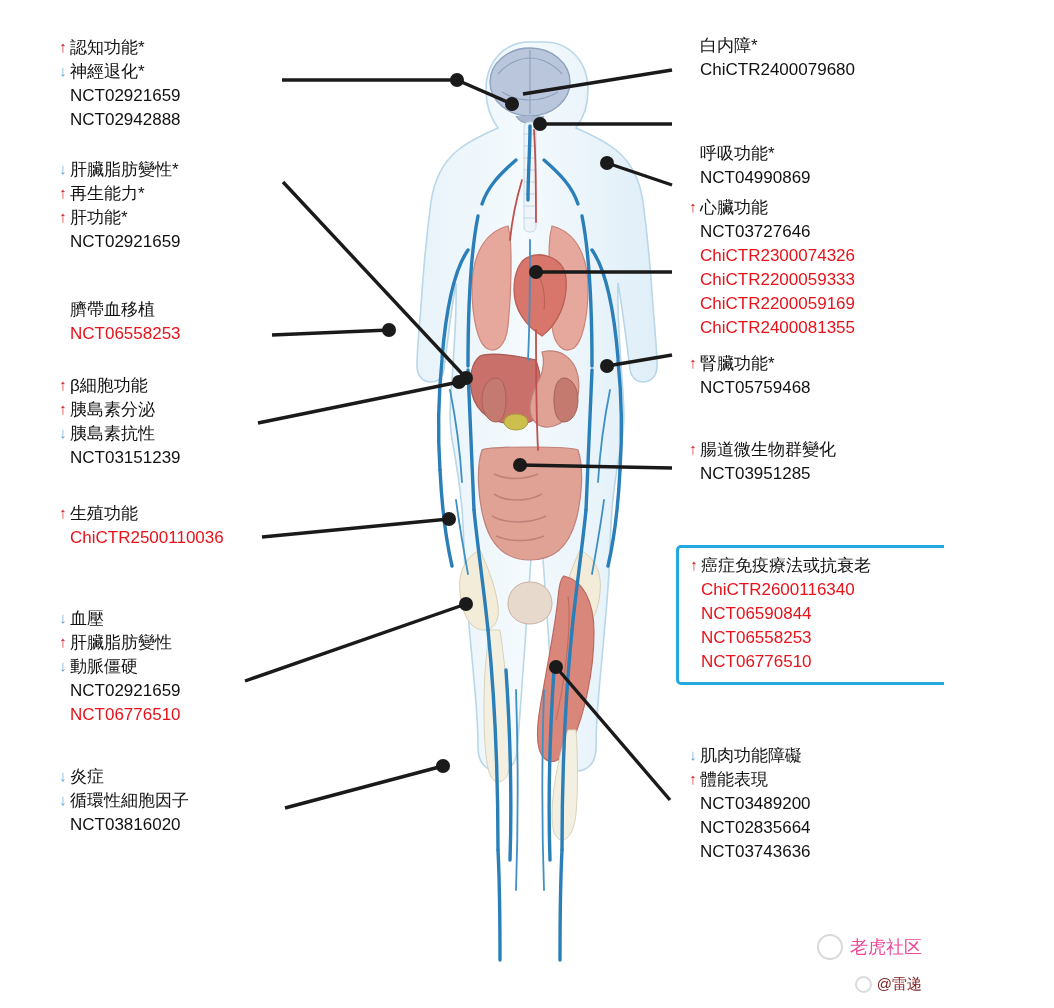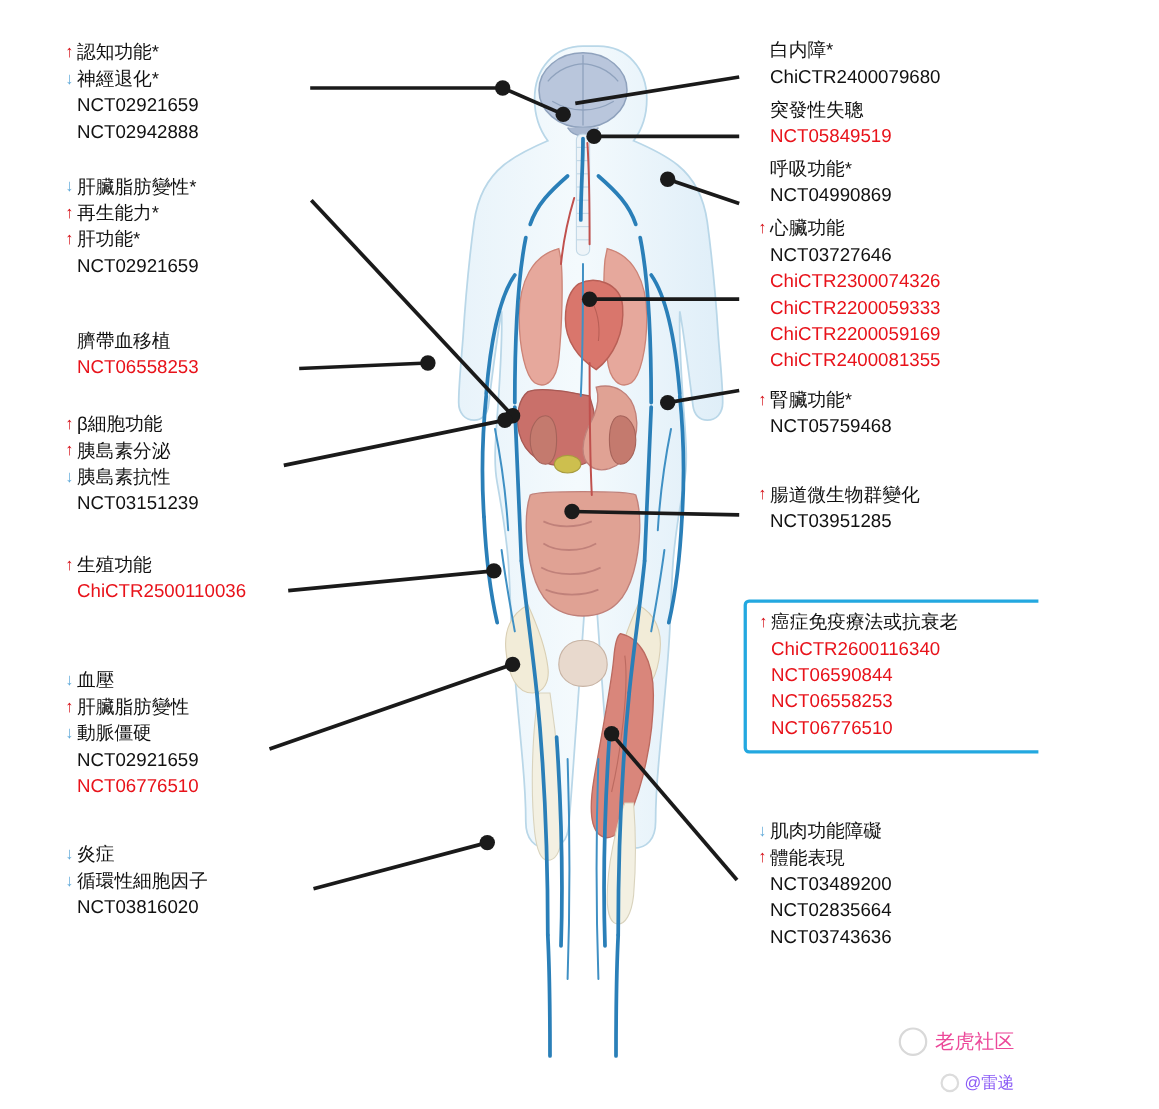--- a/index.html
+++ b/index.html
@@ -77,21 +77,21 @@
     width: 22px;
     height: 22px;
     border-radius: 50%;
     border: 2px solid #d9d9d9;
     display: inline-block;
   }
   .watermark2 {
     position: absolute;
     right: 22px;
     bottom: 14px;
-    color: #8b5cf6;
+    color: #7f1d1d;
     font-size: 15px;
     display: flex;
     align-items: center;
     gap: 5px;
     user-select: none;
   }
   .watermark2 .wm-dot {
     width: 13px;
     height: 13px;
     border-radius: 50%;
@@ -315,24 +315,20 @@
     <span class="line"><span class="arrow down">↓</span><span>炎症</span></span>
     <span class="line"><span class="arrow down">↓</span><span>循環性細胞因子</span></span>
     <span class="line"><span class="arrow none">↑</span><span>NCT03816020</span></span>
   </div>
 
   <div class="anno" style="left:700px; top:34px;">
     <span class="line"><span>白内障*</span></span>
     <span class="line"><span>ChiCTR2400079680</span></span>
   </div>
 
-  <div class="anno" style="left:700px; top:88px;">
-    <span class="line"><span>突發性失聰</span></span>
-    <span class="line red"><span>NCT05849519</span></span>
-  </div>
 
   <div class="anno" style="left:700px; top:142px;">
     <span class="line"><span>呼吸功能*</span></span>
     <span class="line"><span>NCT04990869</span></span>
   </div>
 
   <div class="anno" style="left:686px; top:196px;">
     <span class="line"><span class="arrow up">↑</span><span>心臟功能</span></span>
     <span class="line"><span class="arrow none">↑</span><span>NCT03727646</span></span>
     <span class="line red"><span class="arrow none">↑</span><span>ChiCTR2300074326</span></span>

